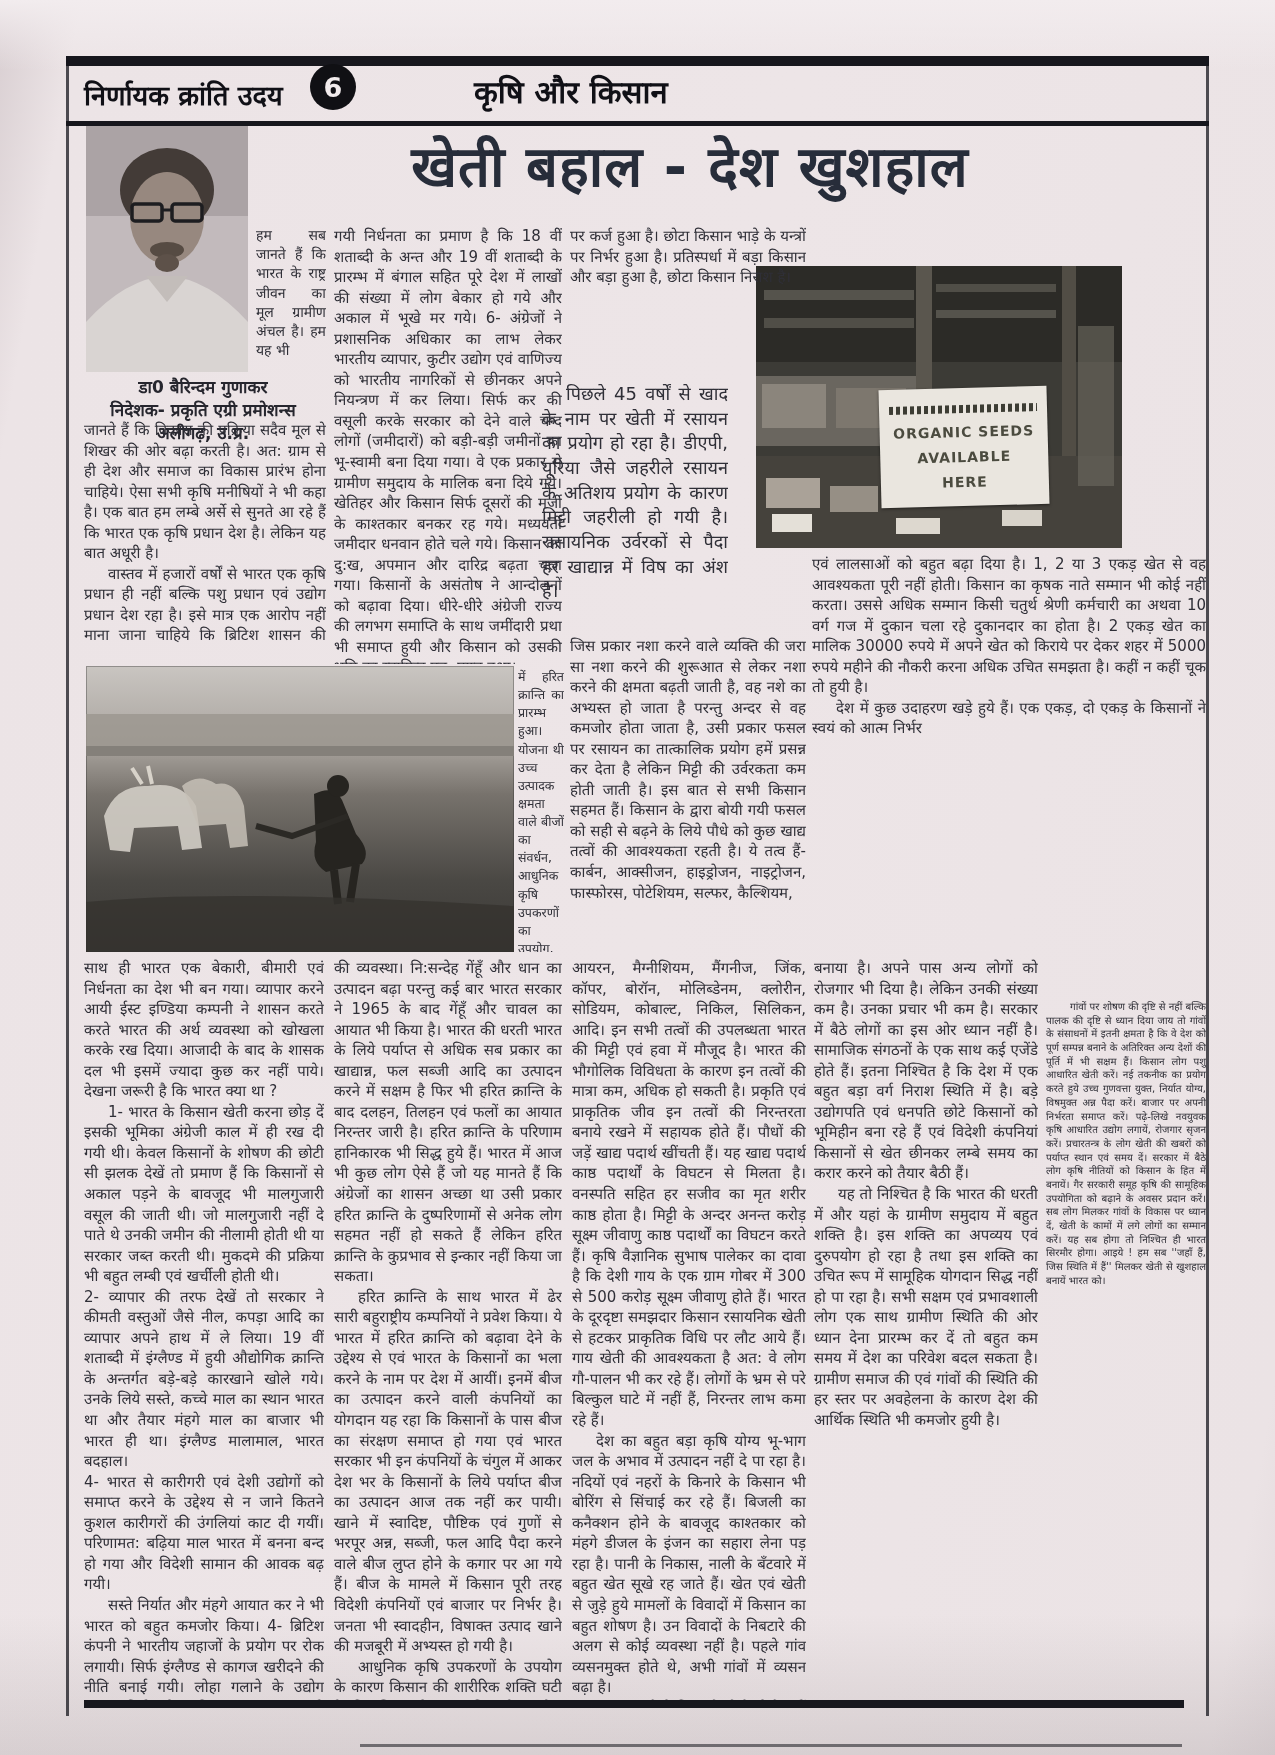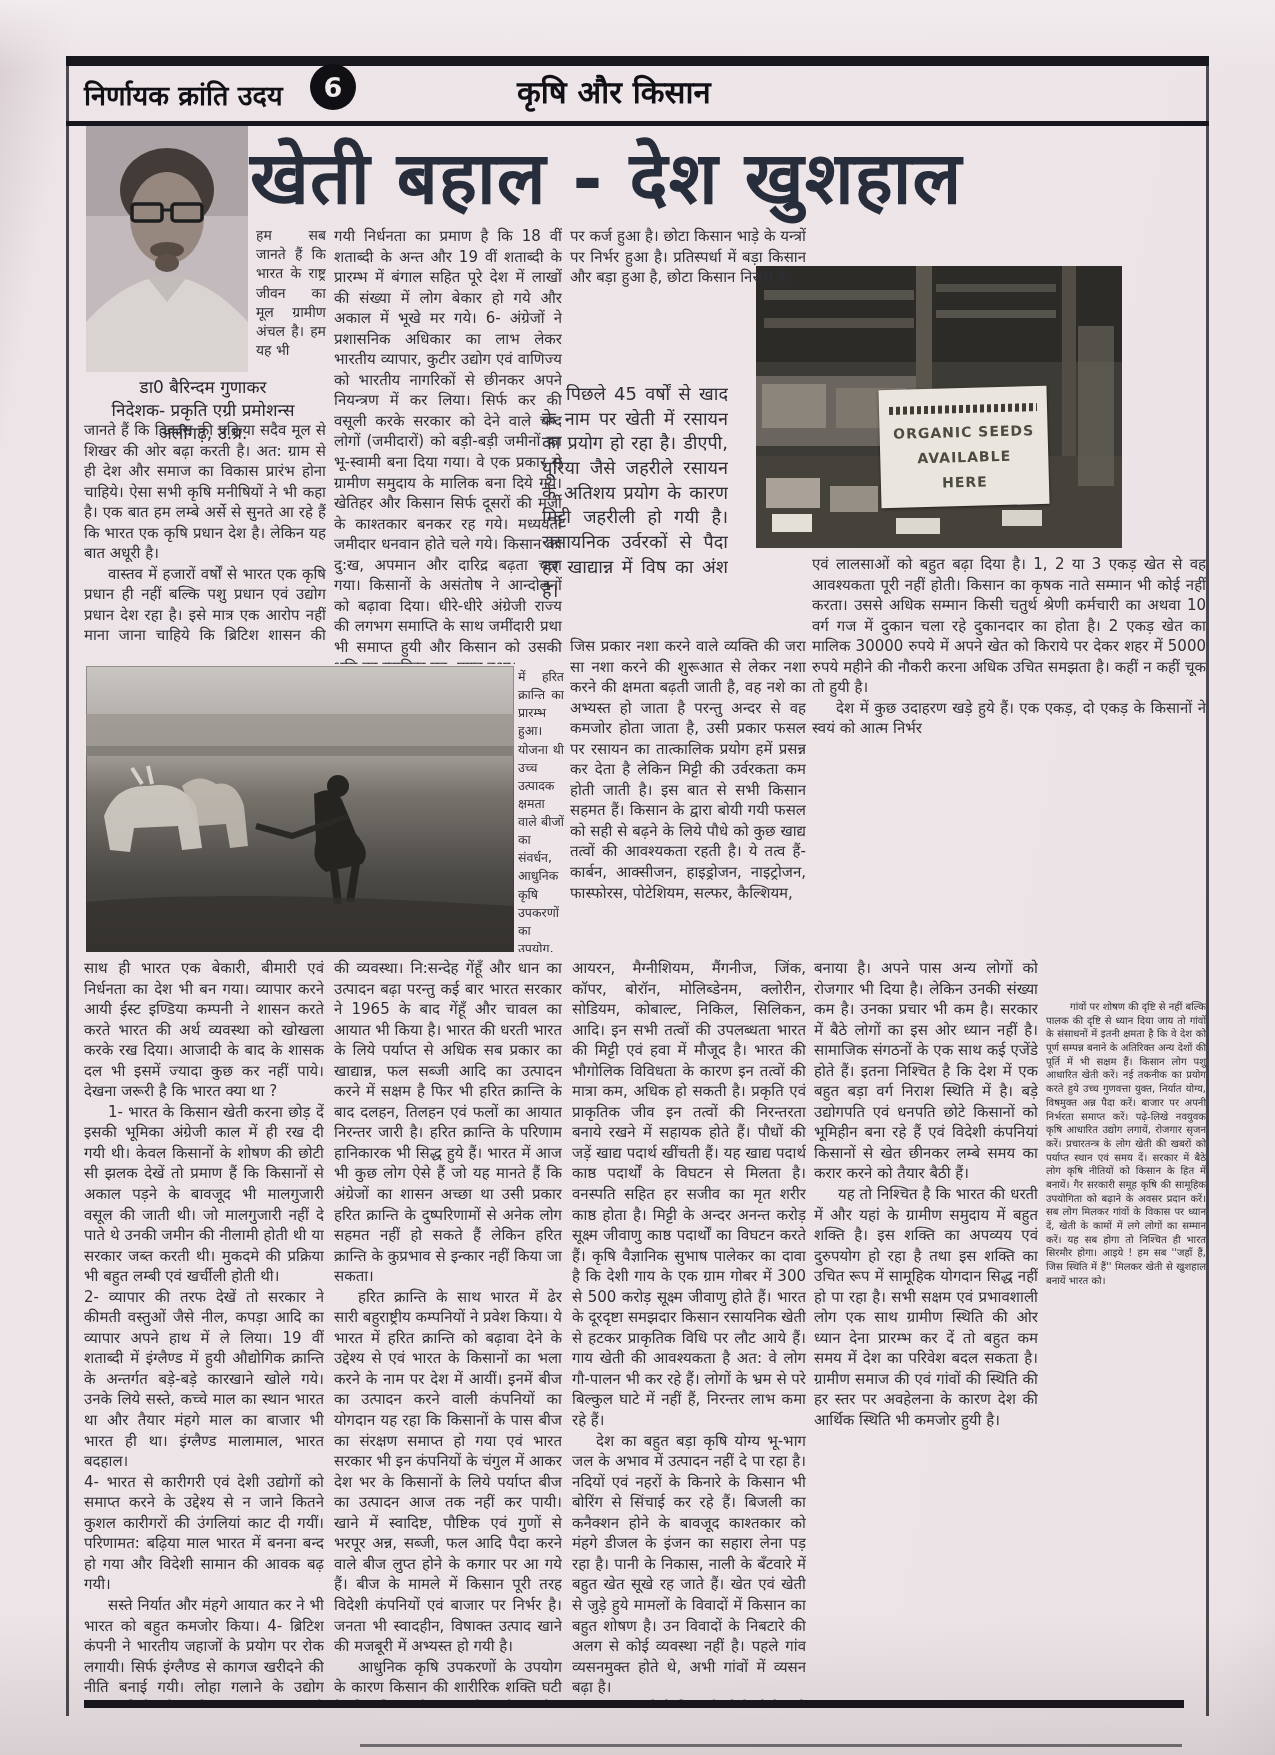--- a/index.html
+++ b/index.html
@@ -11,49 +11,49 @@
   .rule{position:absolute;background:#17171d;}
   .topbar{left:66px;top:56px;width:1143px;height:10px;}
   .hdr-rule{left:66px;top:121px;width:1143px;height:5px;}
   .frame-l{left:66px;top:56px;width:3px;height:1660px;opacity:.75;}
   .frame-r{left:1206px;top:56px;width:3px;height:1660px;opacity:.75;}
   .bot1{left:84px;top:1700px;width:1100px;height:8px;}
   .bot2{left:360px;top:1744px;width:822px;height:3px;opacity:.55;}
 
   .hdr{position:absolute;color:#101016;font-weight:bold;white-space:nowrap;}
   .paper-name{left:84px;top:76px;font-size:27px;}
-  .section{left:474px;top:70px;font-size:31px;margin-left:43px;}
+  .section{left:474px;top:70px;font-size:31px;}
   .date{left:790px;top:80px;width:406px;font-size:24px;text-align:right;}
   .page-circle{position:absolute;left:310px;top:64px;width:46px;height:46px;border-radius:50%;
         background:#101014;color:#f1ebec;font-size:27px;font-weight:bold;
         display:flex;align-items:center;justify-content:center;}
 
   .headline{position:absolute;left:250px;top:126px;width:880px;margin:0;
-        font-size:72px;font-weight:bold;color:#272d3a;text-align:left;letter-spacing:1px;}
+        font-size:56px;font-weight:bold;color:#272d3a;text-align:center;letter-spacing:1px;}
 
   .txt{position:absolute;overflow:hidden;text-align:justify;font-size:15px;line-height:1.37;}
   .p{margin:0;text-indent:24px;}
   .p.ni{text-indent:0;}
   .b-intro{left:256px;top:226px;width:70px;height:232px;font-size:14px;}
   .b-c1u{left:84px;top:420px;width:242px;height:224px;}
   .b-c2u{left:334px;top:226px;width:228px;height:438px;}
   .b-c2s{left:518px;top:668px;width:46px;height:284px;font-size:12.5px;line-height:1.45;}
   .b-c3a{left:570px;top:226px;width:236px;height:106px;}
   .b-c3b{left:542px;top:334px;width:186px;height:298px;font-size:18px;margin-top:48px;}
   .b-c3c{left:570px;top:636px;width:236px;height:316px;}
   .b-tr{left:1028px;top:222px;width:178px;height:60px;font-size:13px;}
   .b-wr{left:812px;top:554px;width:394px;height:400px;}
   .b-c1l{left:84px;top:958px;width:240px;height:742px;}
   .b-c2l{left:334px;top:958px;width:228px;height:742px;}
   .b-c3l{left:572px;top:958px;width:234px;height:742px;}
   .b-c4l{left:814px;top:958px;width:224px;height:742px;}
   .b-c5l{left:1046px;top:1000px;width:160px;height:742px;font-size:10px;}
 
   .credit{position:absolute;left:74px;top:376px;width:258px;text-align:center;
-        font-weight:normal;font-size:17px;line-height:1.35;color:#26262e;}
+        font-weight:bold;font-size:17px;line-height:1.35;color:#26262e;}
 
   .photo{position:absolute;overflow:hidden;box-shadow:0 0 0 1px rgba(40,40,40,.35) inset;}
   .portrait{left:86px;top:126px;width:162px;height:246px;background:linear-gradient(#cfc8ca,#b2aaac);}
   .farm{left:86px;top:666px;width:428px;height:286px;background:linear-gradient(#c9c5c1 0%,#a9a49e 28%,#77726c 45%,#4a4844 75%,#3a3835 100%);}
   .shop{left:756px;top:266px;width:366px;height:282px;background:linear-gradient(#55534e,#2a2a25);}
   .photo svg{display:block;width:100%;height:100%;}
 
   .sign{position:absolute;left:124px;top:122px;width:168px;height:118px;background:#eae6df;
         transform:rotate(-1.5deg);box-shadow:0 1px 3px rgba(0,0,0,.5);
         display:flex;flex-direction:column;align-items:center;justify-content:center;gap:9px;}

